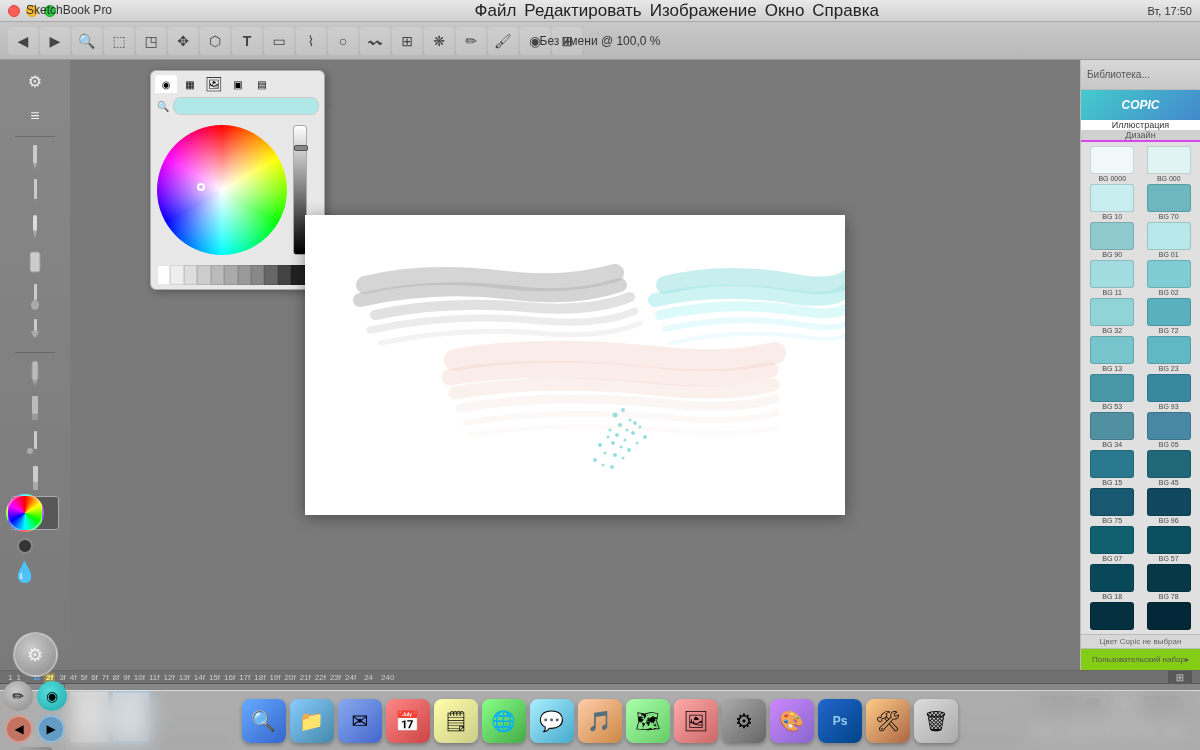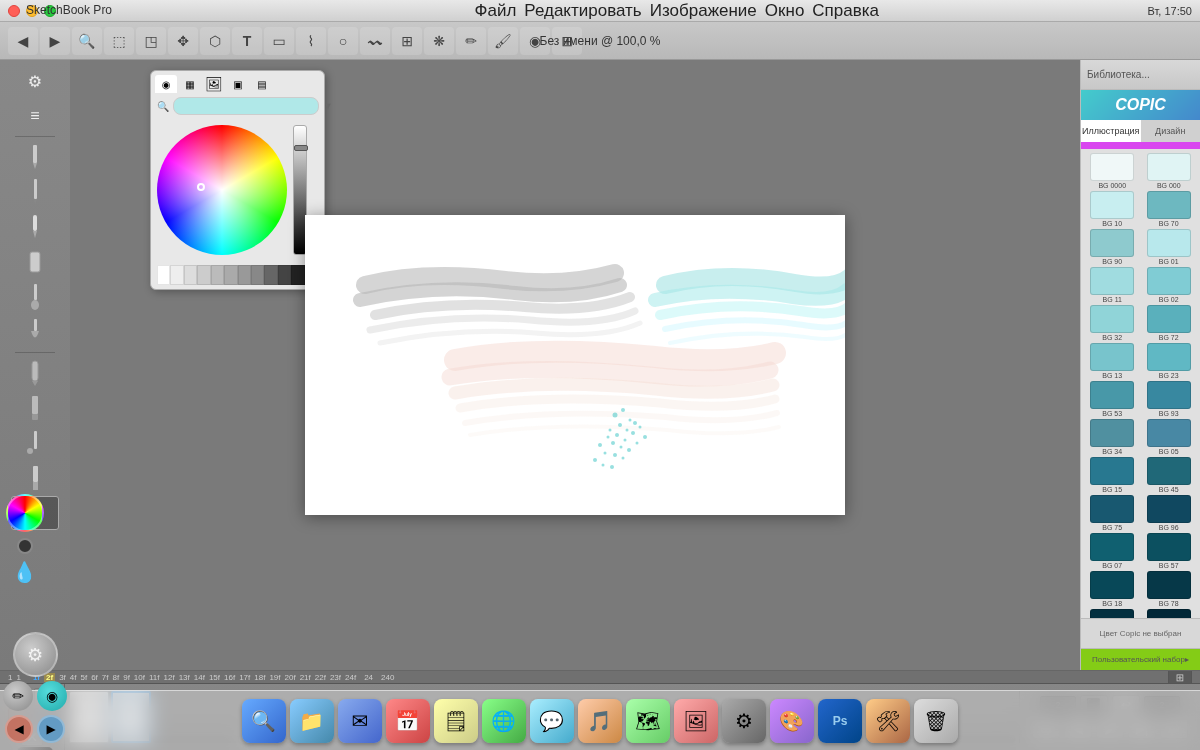--- a/index.html
+++ b/index.html
@@ -161,41 +161,41 @@
       height: 30px; background: linear-gradient(to bottom, #d8d8d8, #c8c8c8);
       display: flex; align-items: center; justify-content: space-between;
       padding: 0 6px; border-bottom: 1px solid #bbb;
       font-size: 10px; color: #555;
     }
     #copic-logo {
       width: 100%; height: 30px;
       background: linear-gradient(135deg, #4cc, #48c);
       display: flex; align-items: center; justify-content: center;
     }
-    #copic-logo-text { color: white; font-size: 16px; font-weight: bold; font-style: italic; }
+    #copic-logo-text { color: white; font-size: 12px; font-weight: bold; font-style: italic; }
     #copic-tabs {
-      display: flex; border-bottom: 7px solid #d946ef;
+      display: flex; border-bottom: 2px solid #d946ef; flex-direction: column;
     }
     .copic-tab {
       flex: 1; height: 22px; display: flex; align-items: center; justify-content: center;
       font-size: 9px; cursor: pointer; background: #d0d0d0; color: #555;
     }
     .copic-tab.active { background: white; color: #333; font-weight: 500; }
     #copic-grid {
       flex: 1; overflow-y: auto;
       display: grid; grid-template-columns: 1fr 1fr; gap: 2px; padding: 4px;
     }
     .copic-swatch {
       display: flex; flex-direction: column; align-items: center;
       cursor: pointer;
     }
     .copic-color { width: 44px; height: 28px; border-radius: 3px; border: 1px solid rgba(0,0,0,0.15); }
     .copic-label { font-size: 7px; color: #444; text-align: center; margin-top: 1px; }
     #copic-status {
-      height: 30px; background: #d8d8d8; border-top: 1px solid #bbb;
+      height: 14px; background: #d8d8d8; border-top: 1px solid #bbb;
       display: flex; align-items: center; justify-content: center;
       font-size: 8px; color: #666;
     }
     #copic-custom {
       height: 22px; background: #84cc16; border-top: 1px solid #bbb;
       display: flex; align-items: center; justify-content: center;
       font-size: 8px; color: #555; cursor: pointer;
     }
 
     

